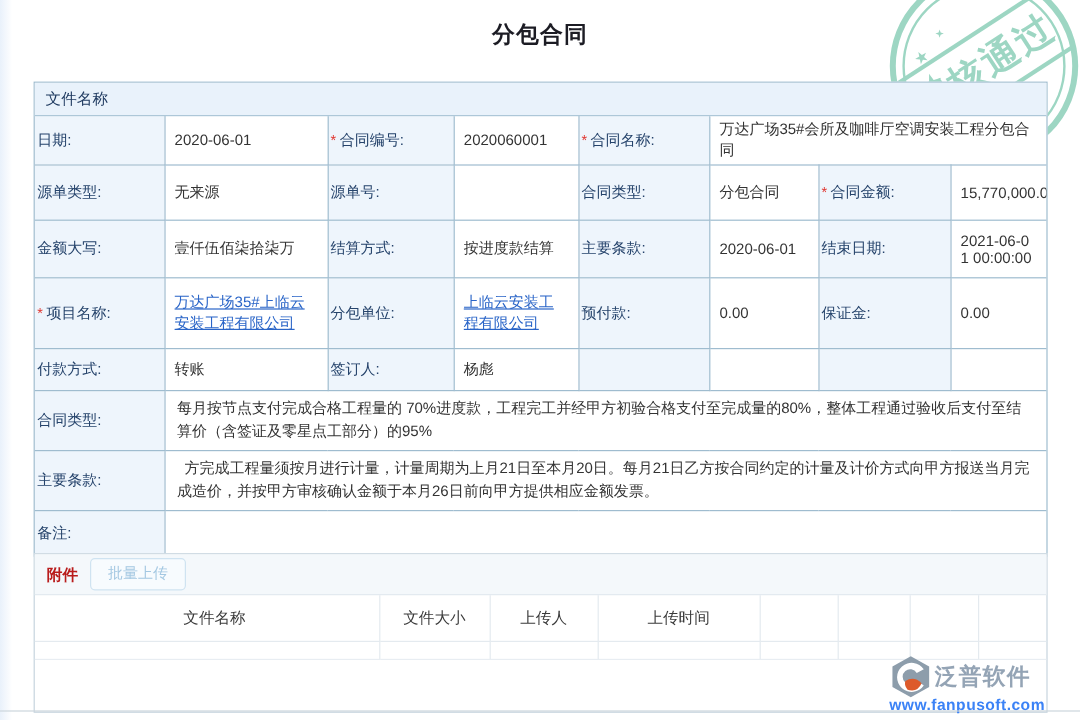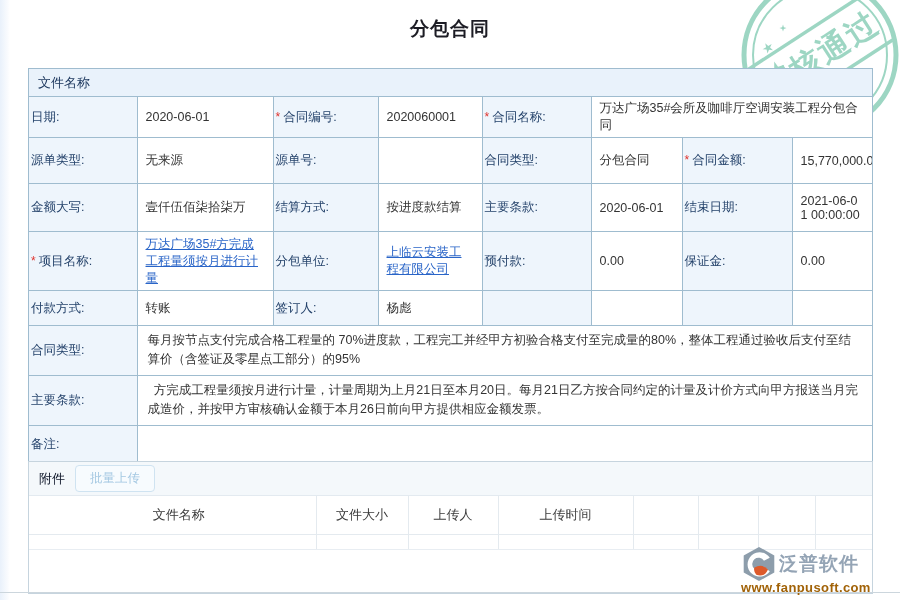--- a/index.html
+++ b/index.html
@@ -26,37 +26,37 @@
   td.val{background:#fff;color:#333;text-align:left;padding:3px 8px;}
   td.val.long{line-height:1.55;padding:5px 10px;}
   .req{color:#e0342e;font-style:normal;margin-right:3px;font-size:12px;}
   a.link{color:#2a65c8;text-decoration:underline;cursor:pointer;}
   .nowrap{white-space:nowrap;font-size:11.5px;padding:3px 2px;}
   
   .attach{position:absolute;left:28px;top:461px;width:843px;height:131px;
         border:1px solid #c6d4de;background:#fff;}
   .attach-head{height:33px;background:#f4f8fb;border-bottom:1px solid #e3eaf0;
         display:flex;align-items:center;gap:10px;padding-left:10px;}
-  .attach-title{font-size:13px;font-weight:normal;color:#0f172a;}
+  .attach-title{font-size:13px;font-weight:bold;color:#b91c1c;}
   .btn-upload{font-size:12.5px;color:#a4c8e2;background:#f7fbfe;border:1px solid #cfe3f1;
         border-radius:4px;padding:4px 14px;cursor:pointer;
         font-family:"Liberation Sans","DejaVu Sans",sans-serif;}
   table.files{border-collapse:collapse;table-layout:fixed;width:100%;}
   table.files td{border:1px solid #e4eaef;font-size:13px;color:#3a3a3a;height:36px;}
   table.files tr td:first-child{border-left:none;}
   table.files tr td:last-child{border-right:none;}
   table.files tr:first-child td{border-top:none;}
   td.fh-name{text-align:center;padding-left:14px;}
   td.fh{text-align:center;}
   tr.empty-row td{height:12px;border-bottom:1px solid #e8edf2;}
   
   .brand{position:absolute;left:741px;top:546px;width:150px;}
   .brand-top{display:flex;align-items:center;gap:2px;}
   .brand-name{font-size:19px;font-weight:bold;color:#94a4b5;letter-spacing:1px;}
-  .brand-url{font-size:13px;font-weight:bold;color:#a16207;margin-top:-2px;letter-spacing:.4px;
+  .brand-url{font-size:13px;font-weight:bold;color:#3b82f6;margin-top:-2px;letter-spacing:.4px;
         text-decoration:none;display:block;}
   .bottom-line{position:absolute;left:0;top:592px;width:900px;border-top:1px solid #ccd6dd;}
 </style>
 </head>
 <body>
 
 <div class="page">
   <div class="left-strip"></div>
 
   <div class="page-title">分包合同</div>
@@ -120,21 +120,21 @@
         <td class="val">壹仟伍佰柒拾柒万</td>
         <td class="lbl"><span>结算方式:</span></td>
         <td class="val">按进度款结算</td>
         <td class="lbl"><span>主要条款:</span></td>
         <td class="val">2020-06-01</td>
         <td class="lbl"><span>结束日期:</span></td>
         <td class="val">2021-06-01 00:00:00</td>
       </tr>
       <tr style="height:59px">
         <td class="lbl"><i class="req">*</i><span>项目名称:</span></td>
-        <td class="val"><a class="link">万达广场35#方完成工程量须按月进行计量</a></td>
+        <td class="val"><a class="link">万达广场35#上临云安装工程有限公司</a></td>
         <td class="lbl"><span>分包单位:</span></td>
         <td class="val"><a class="link">上临云安装工程有限公司</a></td>
         <td class="lbl"><span>预付款:</span></td>
         <td class="val">0.00</td>
         <td class="lbl"><span>保证金:</span></td>
         <td class="val">0.00</td>
       </tr>
       <tr style="height:35px">
         <td class="lbl"><span>付款方式:</span></td>
         <td class="val">转账</td>

